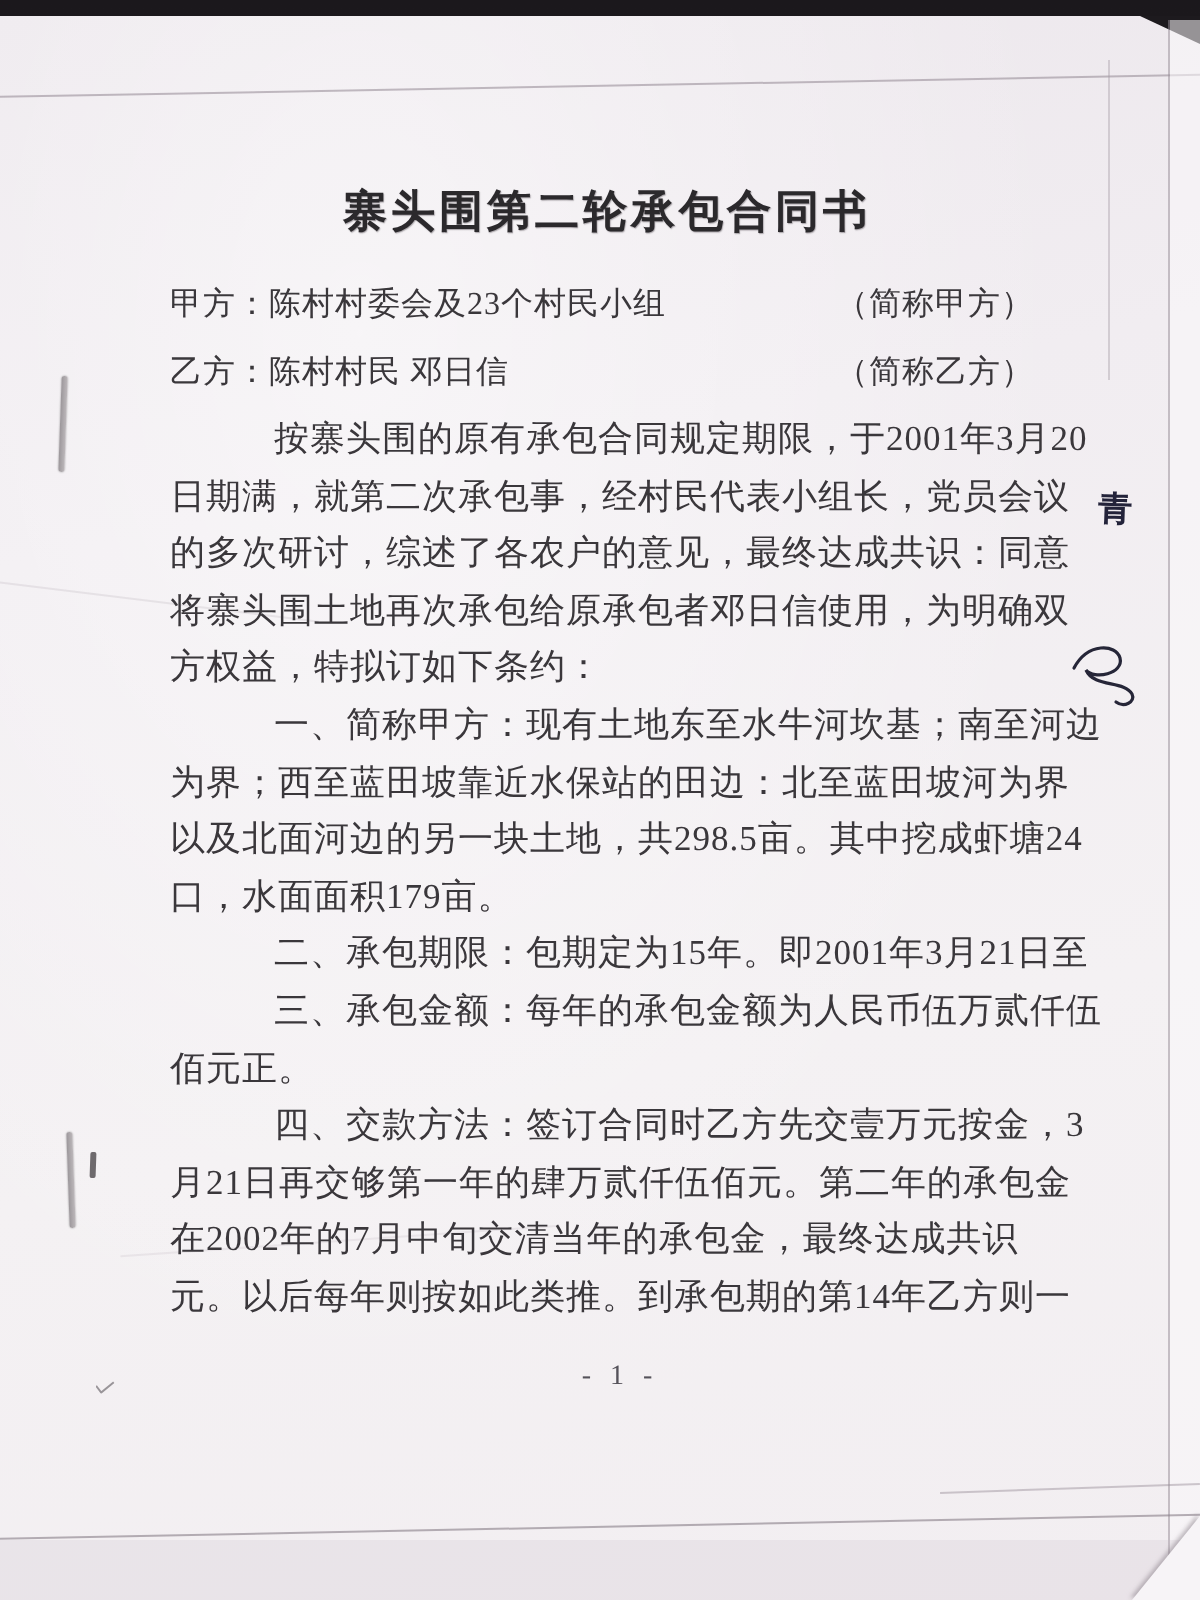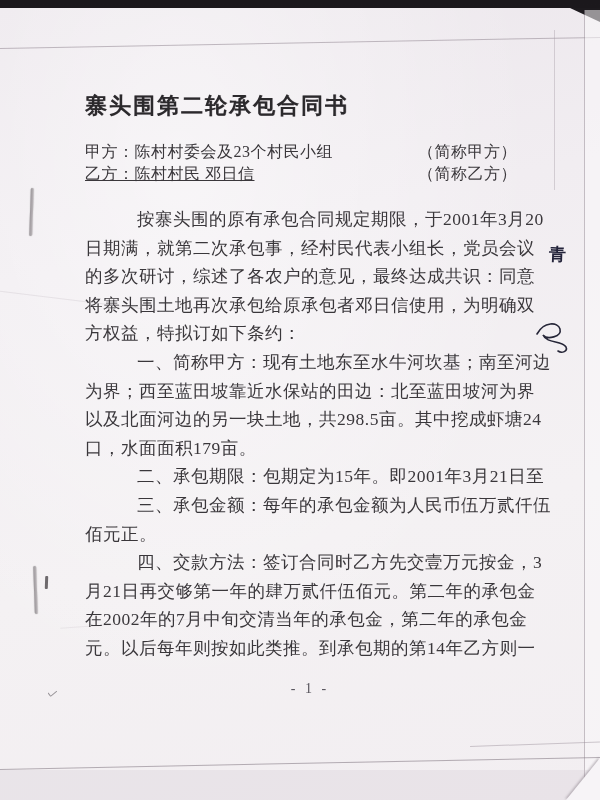--- a/index.html
+++ b/index.html
@@ -80,30 +80,30 @@
   }
   .staple-1 { left: 30px; top: 188px; transform: rotate(2deg); }
   .staple-2 { left: 34px; top: 566px; transform: rotate(-2deg); }
   .staple-speck {
     position: absolute; left: 45px; top: 576px; width: 3px; height: 13px;
     background: #4c474b; transform: rotate(2deg); border-radius: 1px; opacity: 0.8;
   }
   
   .title {
     position: absolute; left: 85px; top: 76px; width: 437px;
-    text-align: left; font-size: 22px; font-weight: bold;
+    text-align: center; font-size: 22px; font-weight: bold;
     letter-spacing: 2px; color: #2b292c;
     text-shadow: 0.4px 0.4px 0.6px rgba(70,65,70,0.45);
   }
   .party {
     position: absolute; left: 85px; width: 460px; height: 24px;
     font-size: 16px; color: #3a373b; letter-spacing: 0.5px; white-space: nowrap;
   }
   .party-a { top: 142px; }
-  .party-b { top: 164px; text-decoration: underline; }
+  .party-b { top: 176px; }
   .party .note { position: absolute; left: 300px; top: 0; margin-left: 33px; }
   .body {
     position: absolute; left: 85px; top: 205px; width: 440px;
     font-size: 17.5px; color: #3a373b; letter-spacing: 0.5px;
   }
   .bl { display: block; line-height: 28.6px; height: 28.6px; white-space: nowrap; }
   .ind { padding-left: 52px; }
   .pagenum {
     position: absolute; left: 250px; top: 681px; width: 120px;
     text-align: center; font-size: 14px; color: #55525a; letter-spacing: 3px;
@@ -156,21 +156,21 @@
     <div class="bl">方权益，特拟订如下条约：</div>
     <div class="bl ind">一、简称甲方：现有土地东至水牛河坎基；南至河边</div>
     <div class="bl">为界；西至蓝田坡靠近水保站的田边：北至蓝田坡河为界</div>
     <div class="bl">以及北面河边的另一块土地，共298.5亩。其中挖成虾塘24</div>
     <div class="bl">口，水面面积179亩。</div>
     <div class="bl ind">二、承包期限：包期定为15年。即2001年3月21日至</div>
     <div class="bl ind">三、承包金额：每年的承包金额为人民币伍万贰仟伍</div>
     <div class="bl">佰元正。</div>
     <div class="bl ind">四、交款方法：签订合同时乙方先交壹万元按金，3</div>
     <div class="bl">月21日再交够第一年的肆万贰仟伍佰元。第二年的承包金</div>
-    <div class="bl">在2002年的7月中旬交清当年的承包金，第二年的承包金</div>
+    <div class="bl">在2002年的7月中旬交清当年的承包金，最终达成共识</div>
     <div class="bl">元。以后每年则按如此类推。到承包期的第14年乙方则一</div>
   </div>
 
   <div class="pagenum">- 1 -</div>
 
   <div class="margin-char">青</div>
 
   <svg class="signature" width="38" height="42" viewBox="0 0 38 42">
     <path d="M3 16 C 10 3, 24 4, 26 11 C 28 19, 13 22, 9 17 C 13 26, 28 22, 32 29 C 34 33, 28 36, 24 33" fill="none" stroke="#262638" stroke-width="1.6" stroke-linecap="round"></path>
   </svg>

